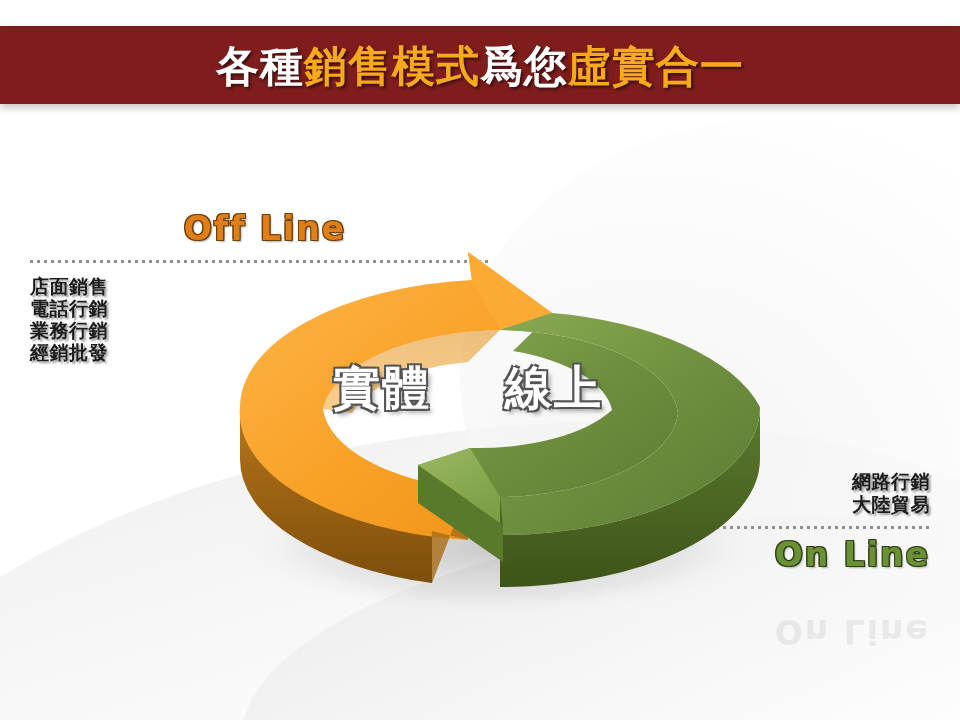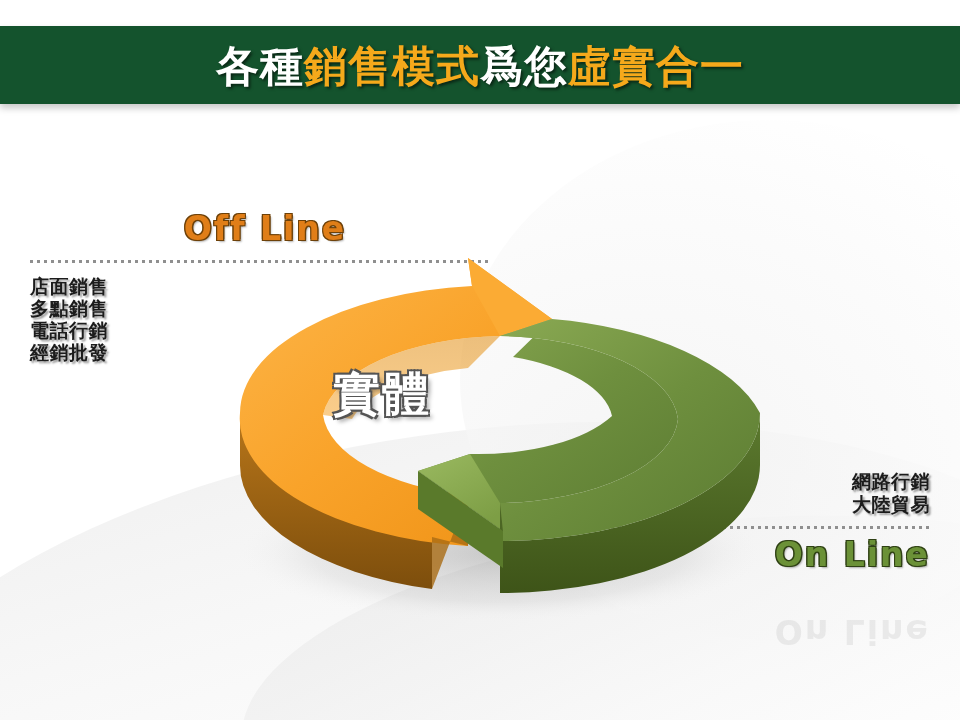--- a/index.html
+++ b/index.html
@@ -55,21 +55,21 @@
     opacity: 0.7;
   }
 
   
   .title-bar {
     position: absolute;
     left: 0;
     top: 26px;
     width: 960px;
     height: 78px;
-    background: #14532d;
+    background: #7f1d1d;
     box-shadow: 0 4px 7px rgba(0,0,0,0.22);
     z-index: 5;
     display: flex;
     align-items: center;
     justify-content: center;
   }
   .title-text {
     font-size: 43px;
     font-weight: bold;
     letter-spacing: 1px;
@@ -163,21 +163,21 @@
     color: rgba(150,150,150,0.16);
     transform: scaleY(-1);
     z-index: 4;
     pointer-events: none;
   }
 
   
   .diagram {
     position: absolute;
     left: 200px;
-    top: 223px;
+    top: 217px;
     width: 600px;
     height: 400px;
     z-index: 7;
     text-decoration: underline;
   }
   .diagram svg { display: block; width: 600px; height: 400px; }
 
   .seg-label {
     position: absolute;
     font-size: 47px;
@@ -209,22 +209,22 @@
   <div class="title-text">
     <span class="t-white">各種</span><span class="t-gold">銷售模式</span><span class="t-white">爲您</span><span class="t-gold">虛實合一</span>
   </div>
 </div>
 
 <div class="panel-left">
   <div class="side-heading heading-off">Off Line</div>
   <div class="dotted-rule rule-left"></div>
   <ul class="item-list">
     <li>店面銷售</li>
-    <li>多點銷售</li>
     <li>電話行銷</li>
+    <li>業務行銷</li>
     <li>經銷批發</li>
   </ul>
 </div>
 
 <div class="panel-right">
   <ul class="item-list">
     <li>網路行銷</li>
     <li>大陸貿易</li>
   </ul>
   <div class="dotted-rule rule-right"></div>
@@ -336,13 +336,14 @@
              A 185 88 0 0 0 300 113
              Z" fill="url(#gGreenTop)"></path>
 
     <path d="M 300 280 L 303 308 L 218 248 L 270 231 Z" fill="url(#gGreenArrow)"></path>
     <path d="M 300 280 L 300 318 L 303 345 L 303 308 Z" fill="#4c6624"></path>
 
     <path d="M 303 308 L 303 345 L 218 286 L 218 248 Z" fill="#5a7a2b"></path>
   </svg>
 
   <div class="seg-label label-physical">實體</div>
+  <div class="seg-label label-online">線上</div>
 </div>
 
 </body></html>

